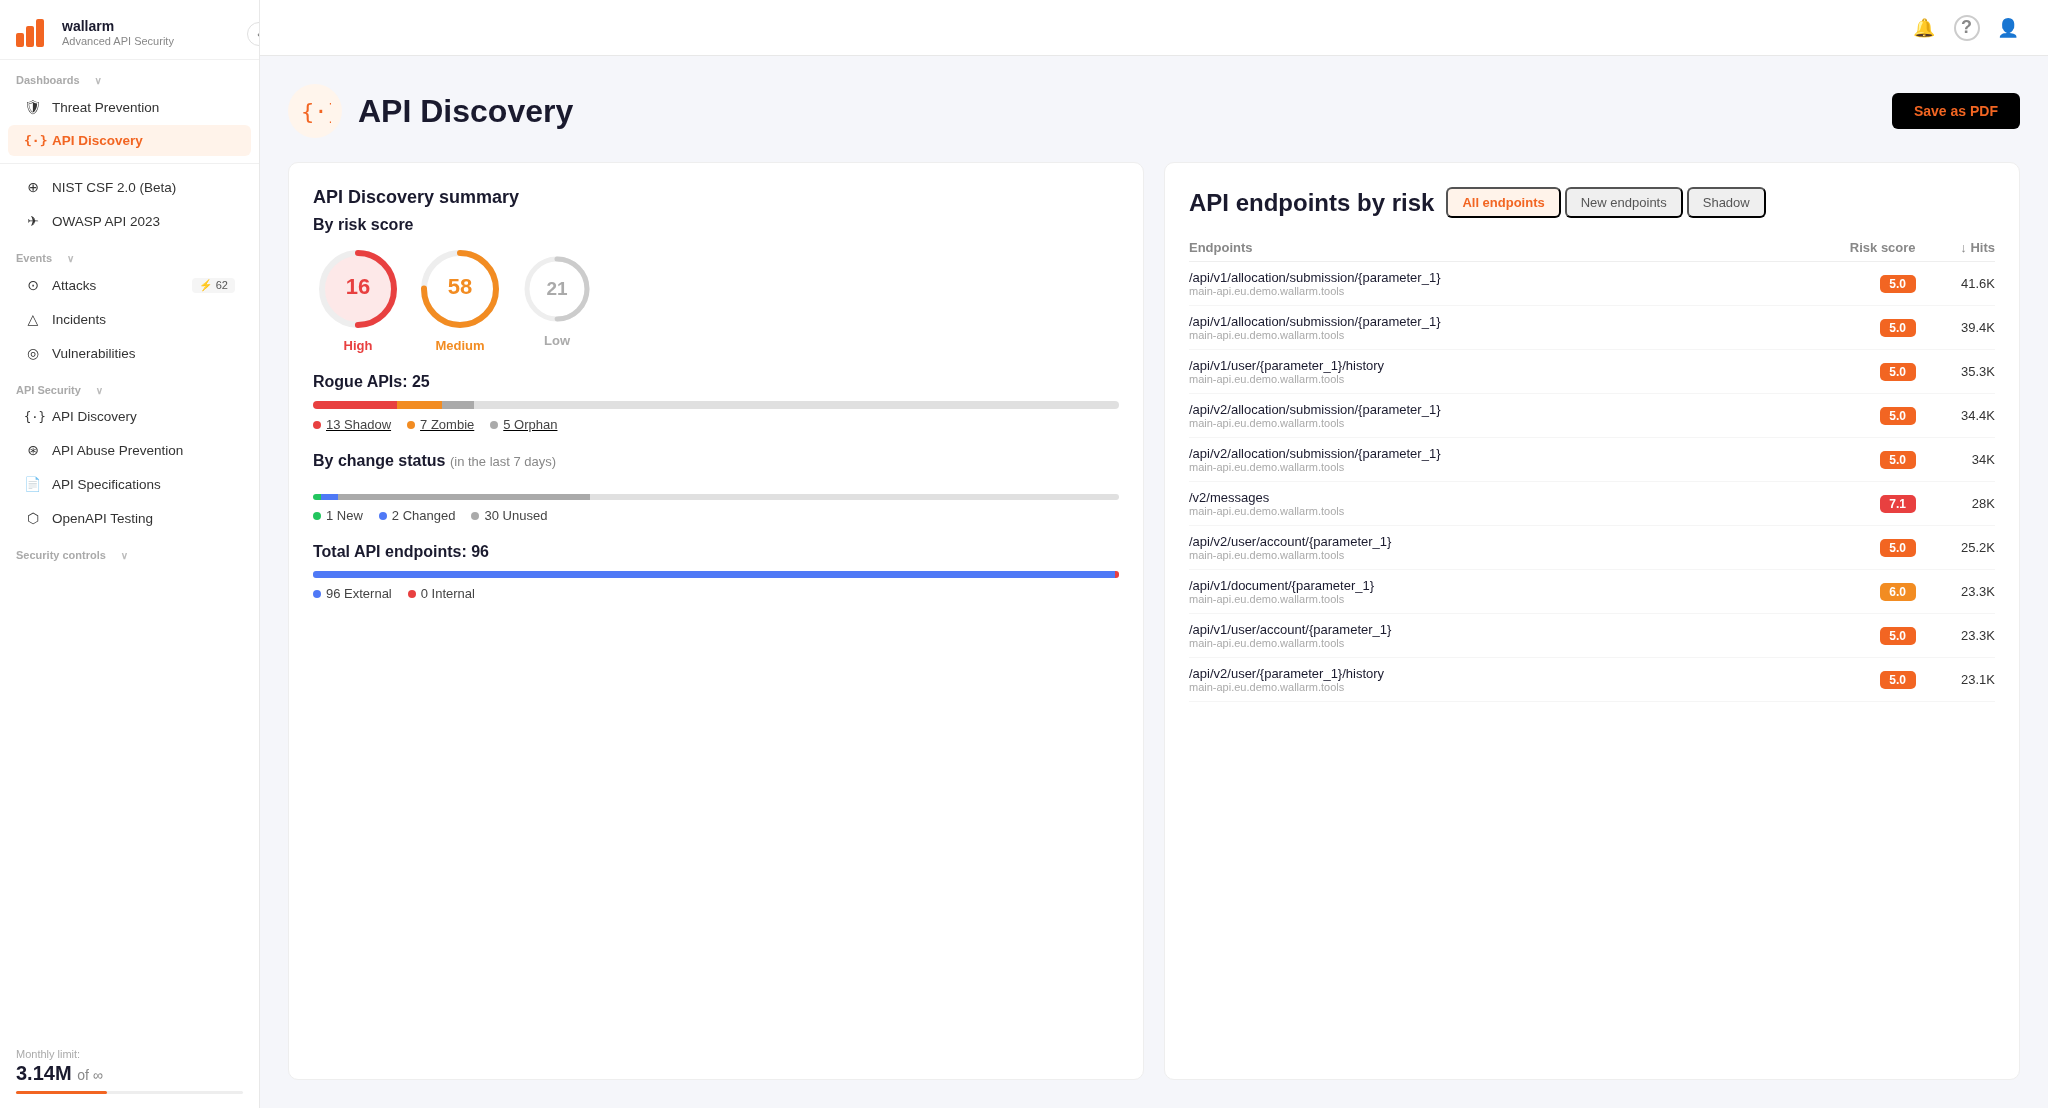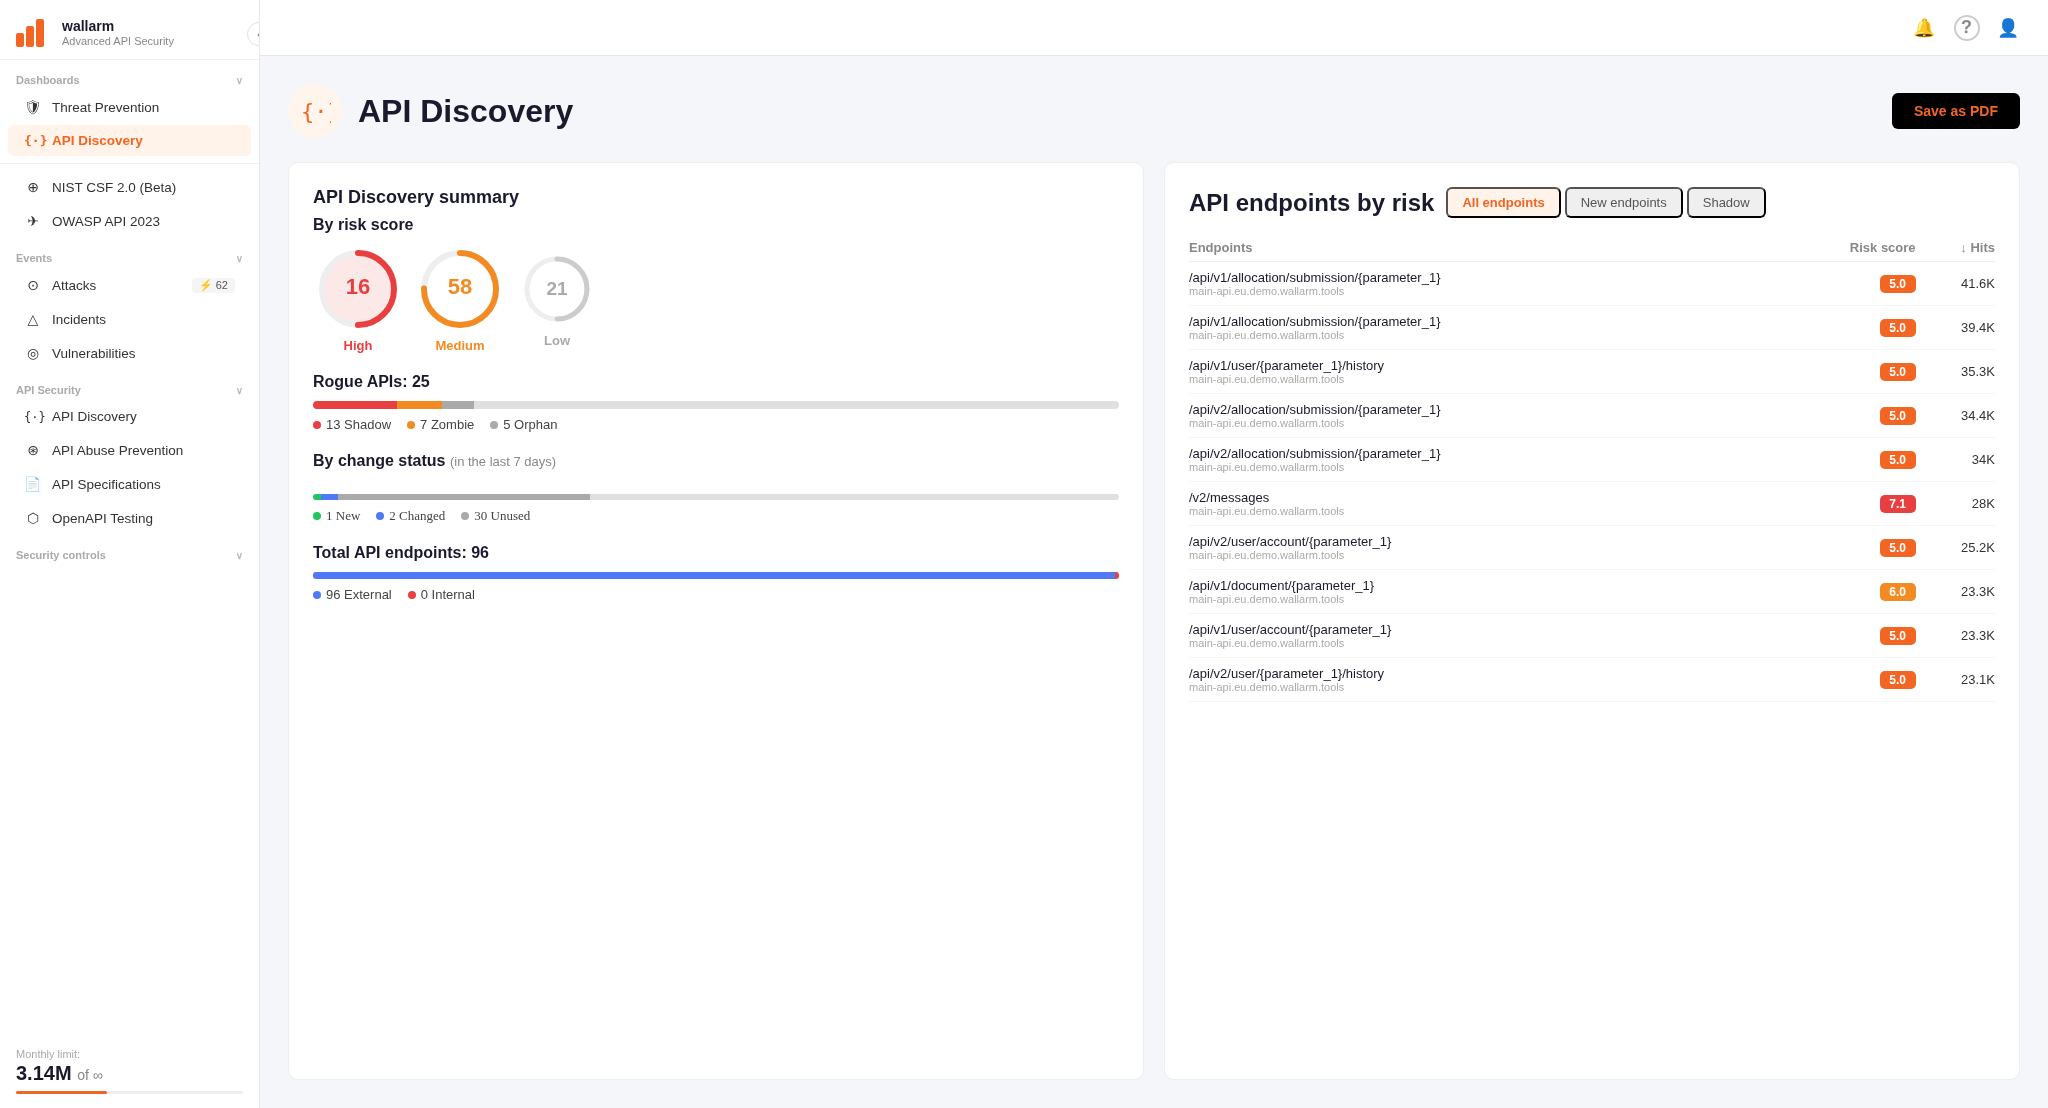--- a/index.html
+++ b/index.html
@@ -17,21 +17,21 @@
     .logo-text { font-size: 14px; font-weight: 700; color: #1a1a2e; }
     .logo-subtitle { font-size: 11px; color: #888; margin-top: 1px; }
     .sidebar-collapse-btn {
       position: absolute; right: -12px; top: 22px; width: 24px; height: 24px;
       background: #fff; border: 1px solid #e0e0e0; border-radius: 50%;
       display: flex; align-items: center; justify-content: center; cursor: pointer; z-index: 10;
       font-size: 10px; color: #666;
     }
     .sidebar-section-label {
       font-size: 11px; font-weight: 600; color: #aaa; padding: 14px 16px 4px; text-transform: none; letter-spacing: 0;
-      display: flex; align-items: center; justify-content: space-between;
+      display: flex; align-items: center;  gap: 15px;
     }
     .sidebar-section-label .chevron { font-size: 10px; color: #bbb; }
     .sidebar-item {
       display: flex; align-items: center; gap: 10px; padding: 8px 16px;
       font-size: 13.5px; color: #333; cursor: pointer; border-radius: 6px; margin: 1px 8px;
       transition: background 0.15s;
     }
     .sidebar-item.active { background: #fff3ea; color: #f26522; font-weight: 600; }
     .sidebar-item .item-icon { font-size: 14px; width: 18px; text-align: center; }
     .sidebar-item .badge {
@@ -87,21 +87,21 @@
     .gauge-wrap { display: flex; flex-direction: column; align-items: center; gap: 4px; }
     .gauge-label { font-size: 13px; font-weight: 600; }
     .gauge-label.high { color: #e84040; }
     .gauge-label.medium { color: #f28c22; }
     .gauge-label.low { color: #aaa; }
 
     .gauge-svg { display: block; }
 
     
     .section-subtitle { font-size: 16px; font-weight: 700; color: #1a1a2e; margin-bottom: 10px; }
-    .rogue-bar-wrap { margin-bottom: 12px; }
+    .rogue-bar-wrap { margin-bottom: 12px; text-decoration: underline; }
     .rogue-bar { height: 8px; border-radius: 4px; display: flex; overflow: hidden; margin-bottom: 8px; }
     .rogue-bar-shadow { flex: 13; background: #e84040; }
     .rogue-bar-zombie { flex: 7; background: #f28c22; }
     .rogue-bar-orphan { flex: 5; background: #aaa; }
     .rogue-bar-rest { flex: 100; background: #e0e0e0; }
     .rogue-legend { display: flex; gap: 16px; }
     .legend-item { display: flex; align-items: center; gap: 5px; font-size: 13px; color: #444; }
     .legend-dot { width: 8px; height: 8px; border-radius: 50%; }
 
     
@@ -329,21 +329,21 @@
               </div>
             </div>
           </div>
         </div>
 
         <div style="margin-top:20px;">
           <div class="section-subtitle">
             <span>By change status</span>
             <span style="font-weight:400;font-size:13px;color:#888;">(in the last 7 days)</span>
           </div>
-          <div style="margin-top:24px;font-family:Liberation Serif, serif;">
+          <div style="margin-top:24px;">
             <div class="change-bar">
               <div class="change-bar-new"></div>
               <div class="change-bar-changed"></div>
               <div class="change-bar-unused"></div>
               <div class="change-bar-rest"></div>
             </div>
             <div class="rogue-legend">
               <div class="legend-item">
                 <div class="legend-dot" style="background:#22c55e;"></div>
                 <span>1 New</span>

